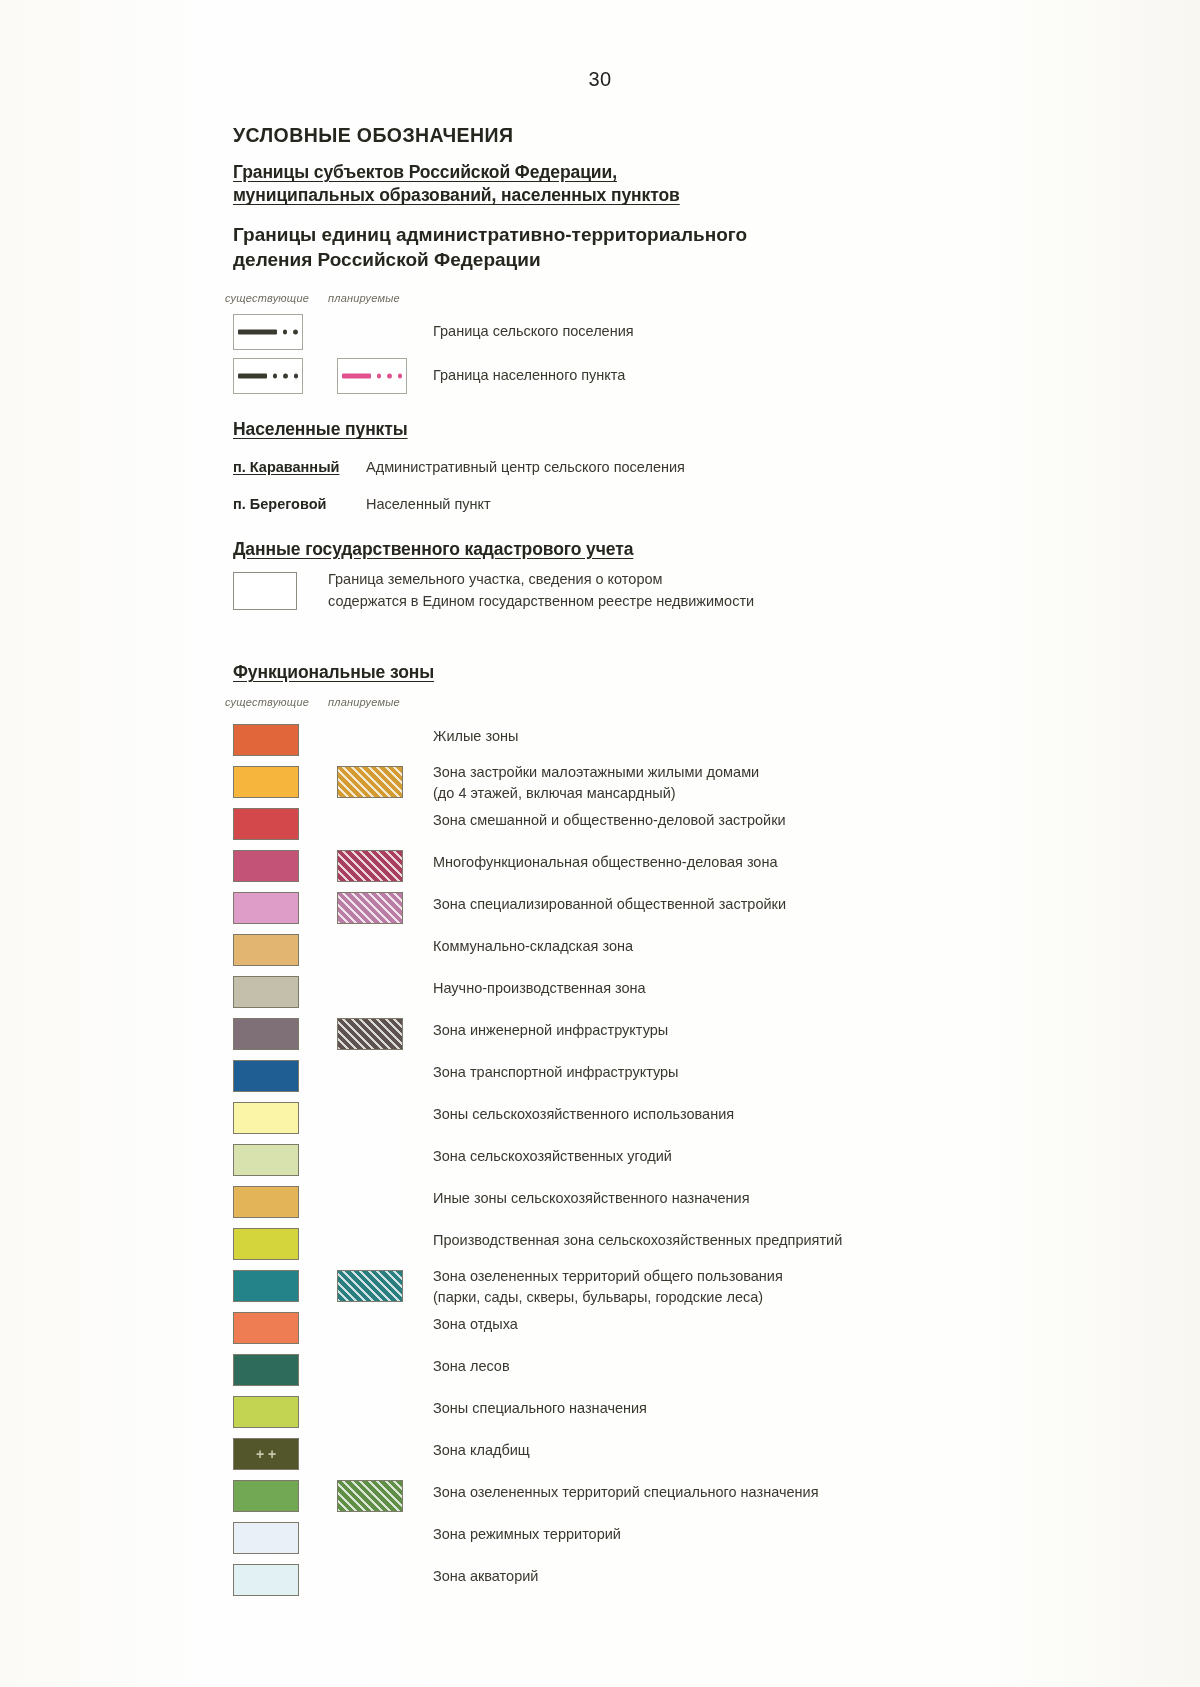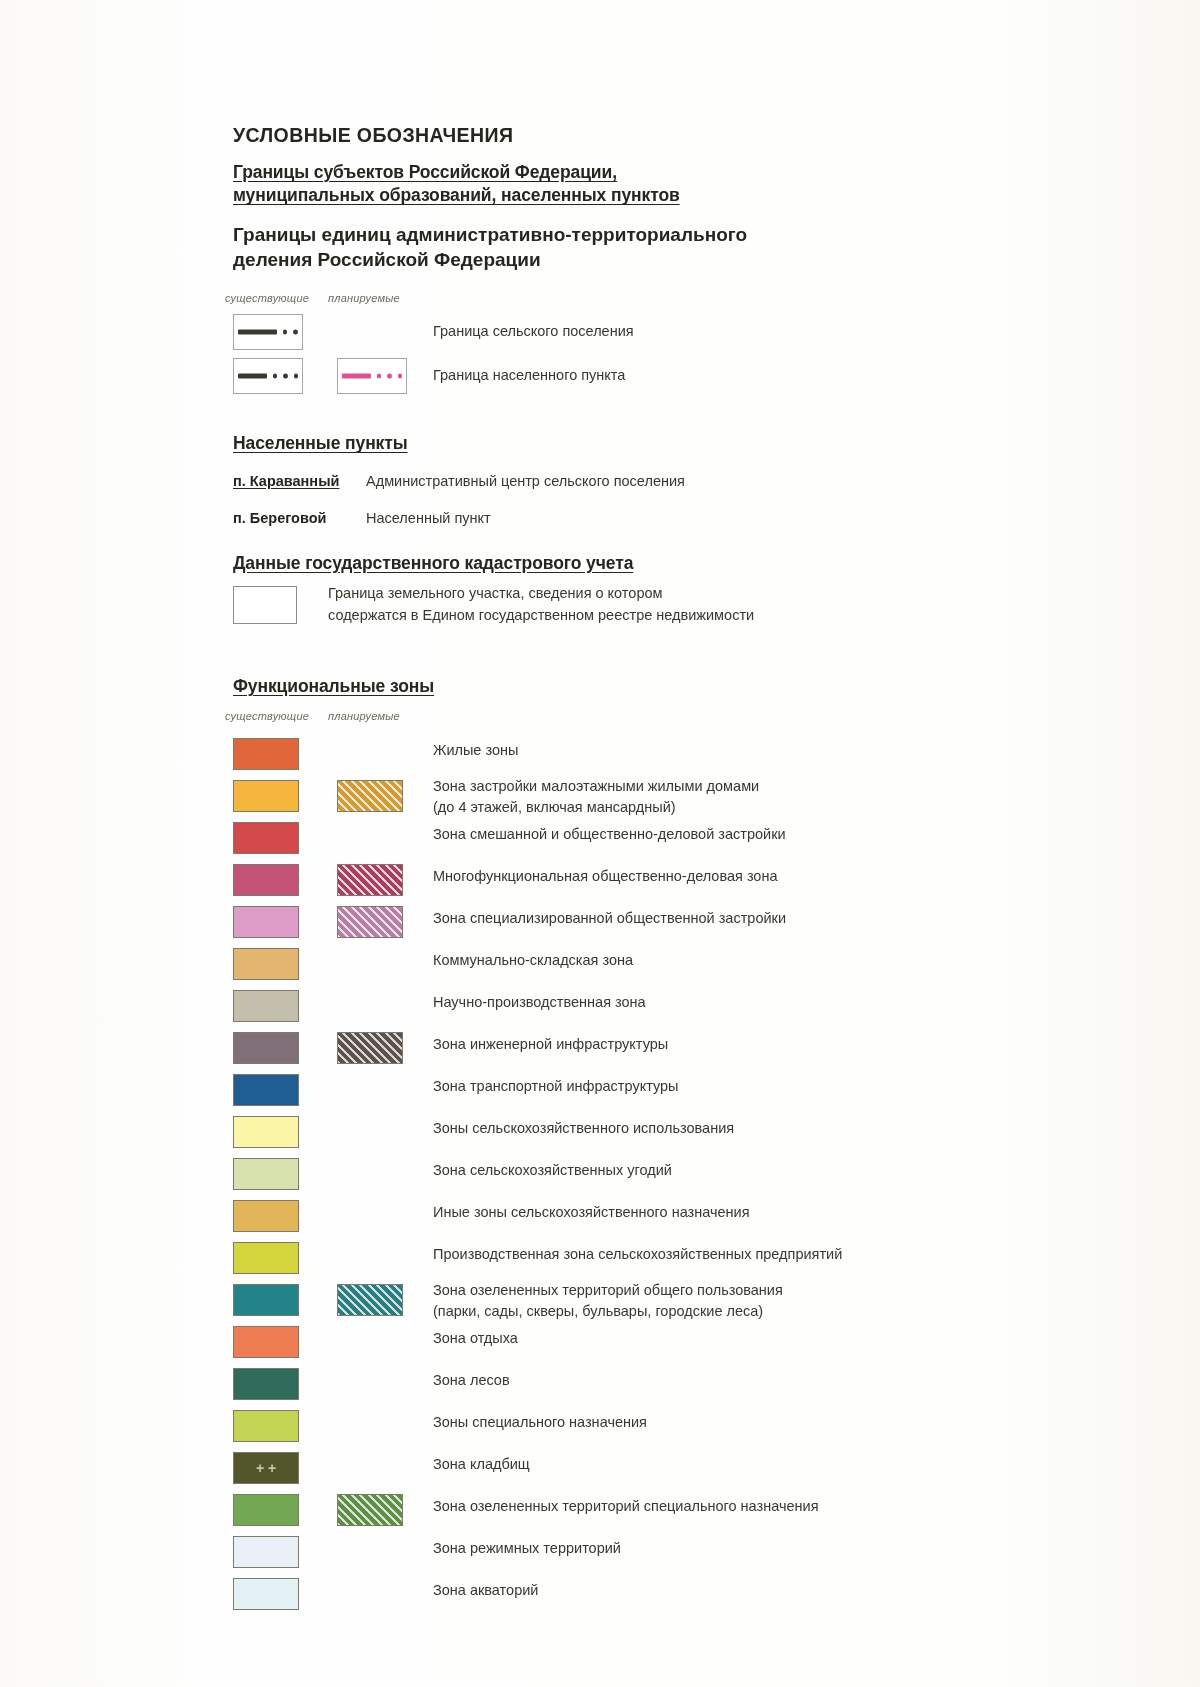--- a/index.html
+++ b/index.html
@@ -248,20 +248,21 @@
   }
   .zone-row.two-line { min-height: 42px; }
   .zone-row.two-line .zone-label { top: 0px; }
 </style>
 </head>
 <body>
 
 <div class="page">
   <div class="paper-tint"></div>
 
+  <div class="page-number">30</div>
 
   <div class="content">
 
     <h1 class="legend-title">УСЛОВНЫЕ ОБОЗНАЧЕНИЯ</h1>
 
     <h2 class="section-title">
       <span>Границы субъектов Российской Федерации,</span><br>
       <span>муниципальных образований, населенных пунктов</span>
     </h2>
 
@@ -299,21 +300,21 @@
         <div class="bnd-line">
           <span class="dash" style="width:34px;background:#e0518f;"></span>
           <span class="dot" style="background:#e0518f;"></span>
           <span class="dot" style="background:#e0518f;"></span>
           <span class="dot" style="background:#e0518f;"></span>
         </div>
       </div>
       <div class="bnd-label">Граница населенного пункта</div>
     </div>
 
-    <h2 class="section-title" style="margin-top:34px;">Населенные пункты</h2>
+    <h2 class="section-title" style="margin-top:20px;">Населенные пункты</h2>
 
     <div style="height:8px;"></div>
 
     <div class="settle-row">
       <span class="settle-name underlined">п. Караванный</span>
       <span class="settle-desc">Административный центр сельского поселения</span>
     </div>
 
     <div class="settle-row">
       <span class="settle-name">п. Береговой</span>

